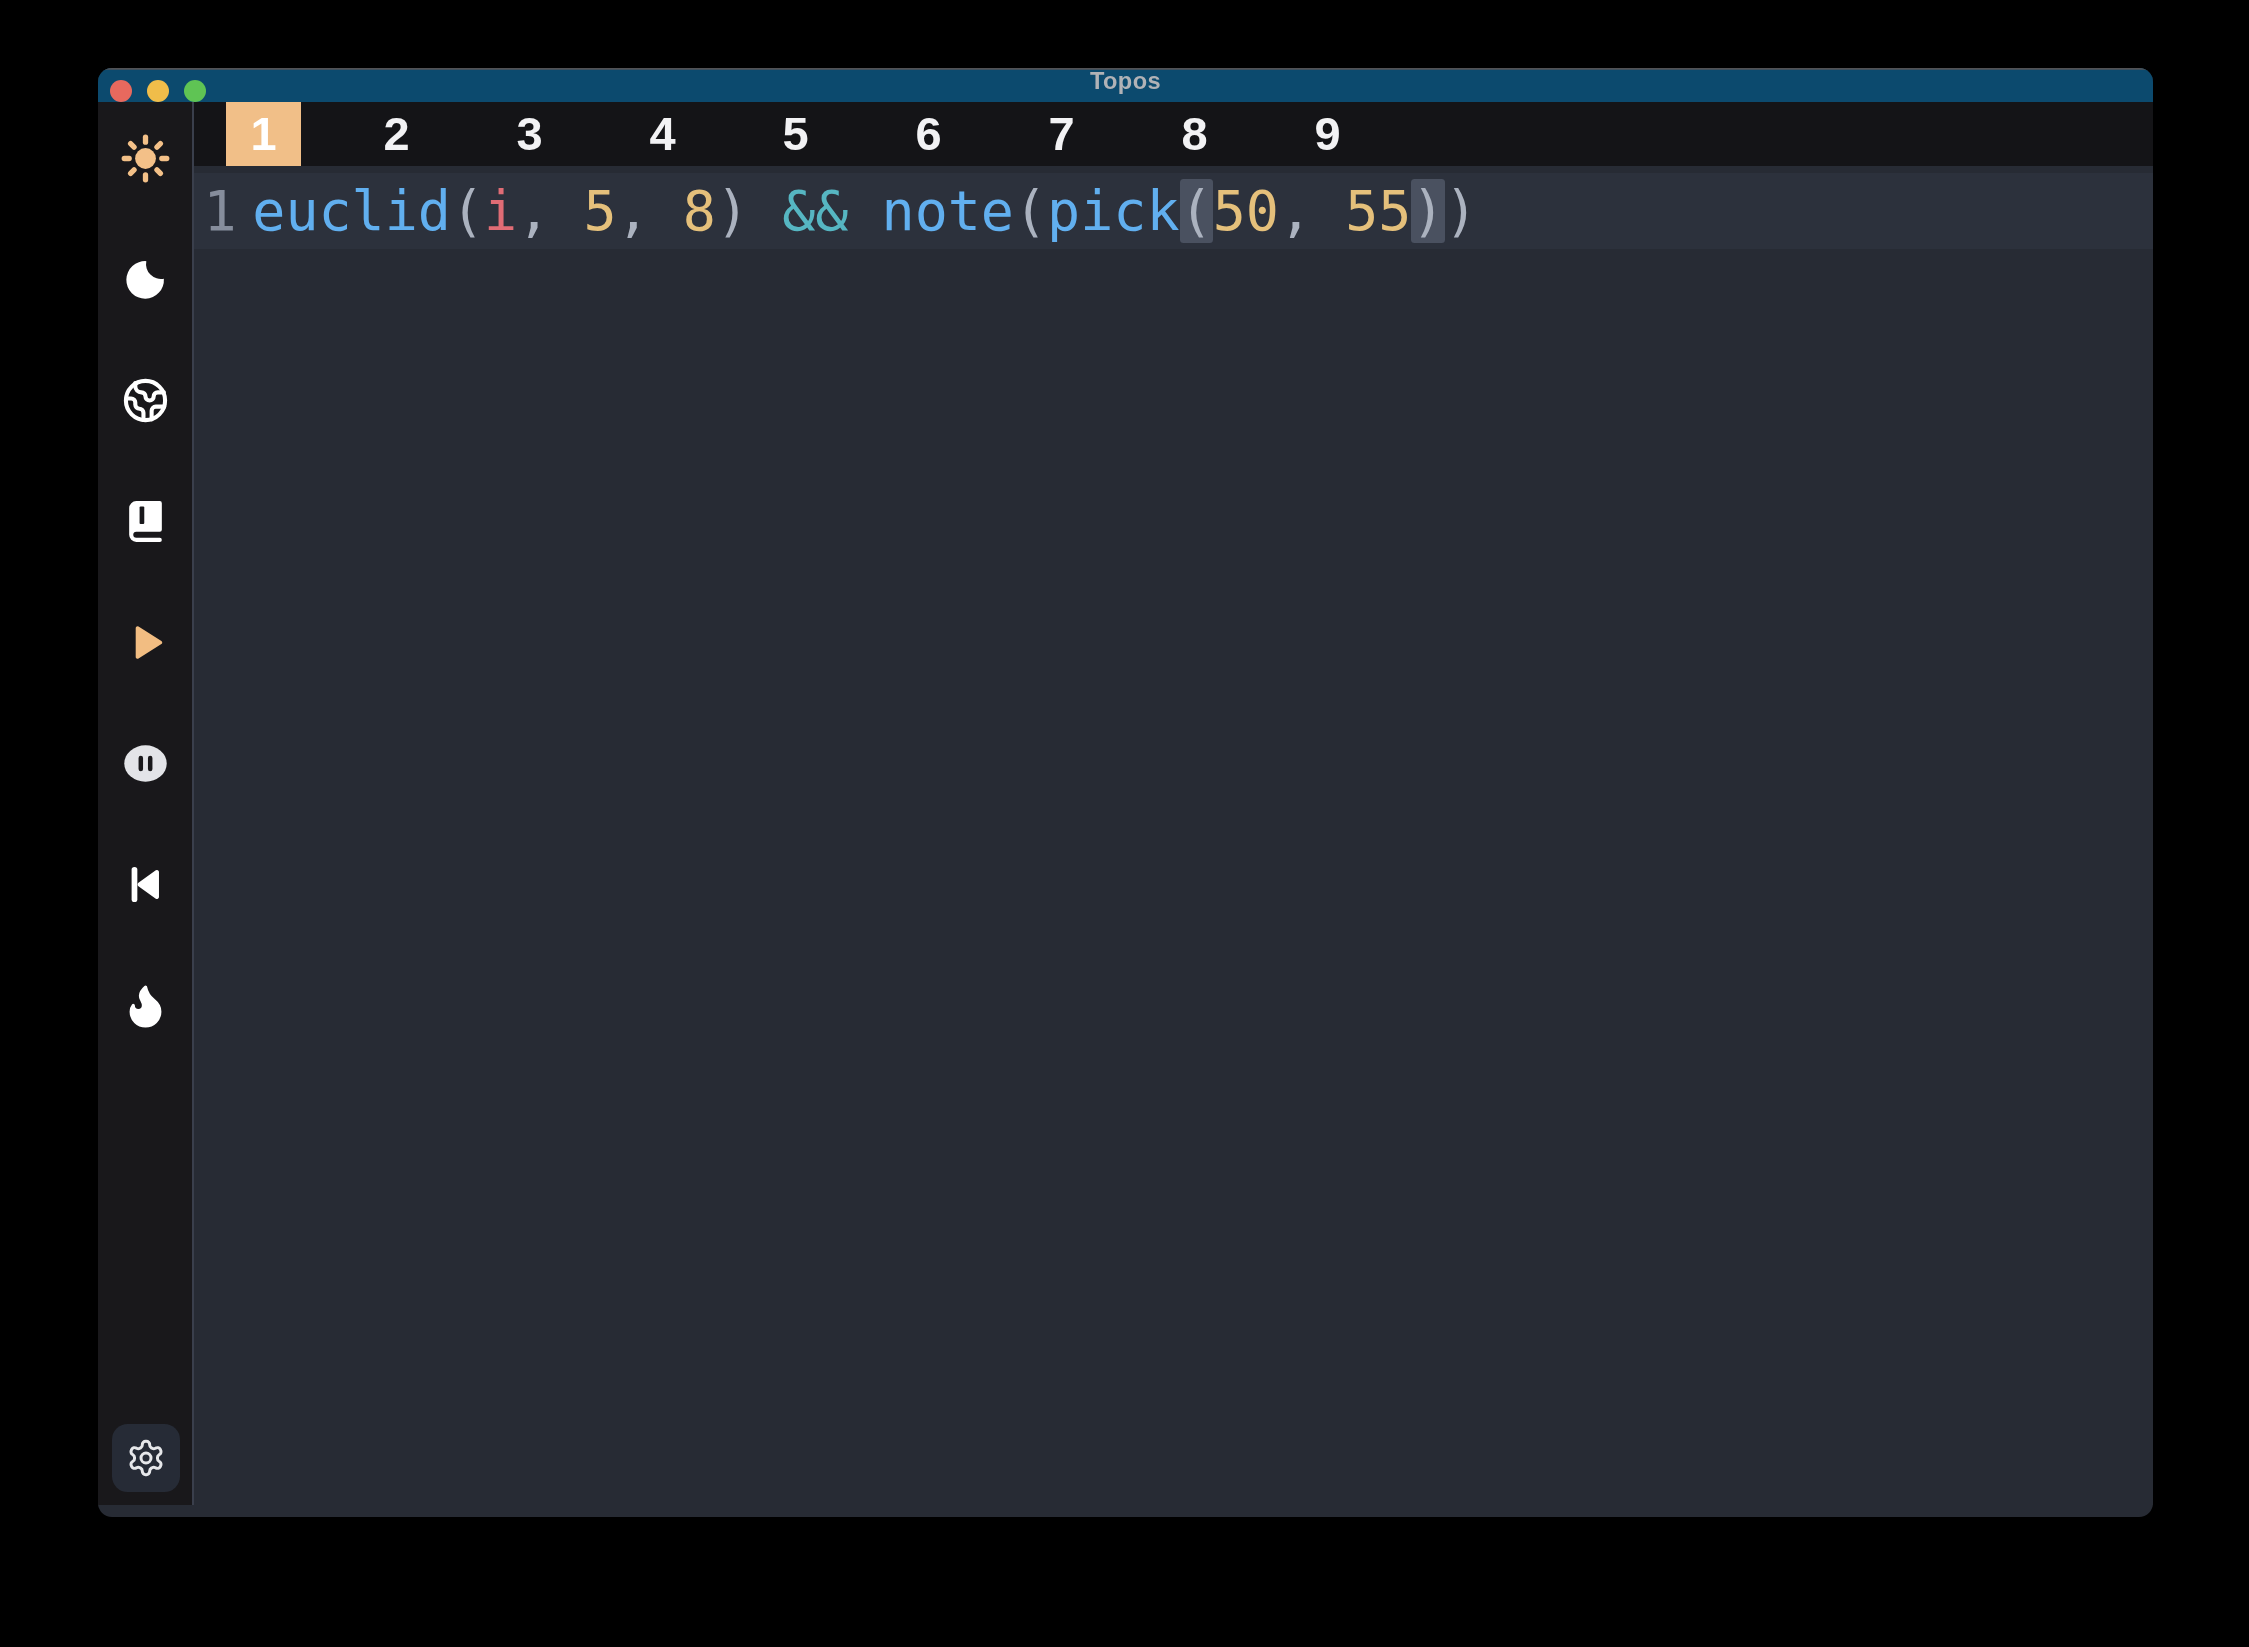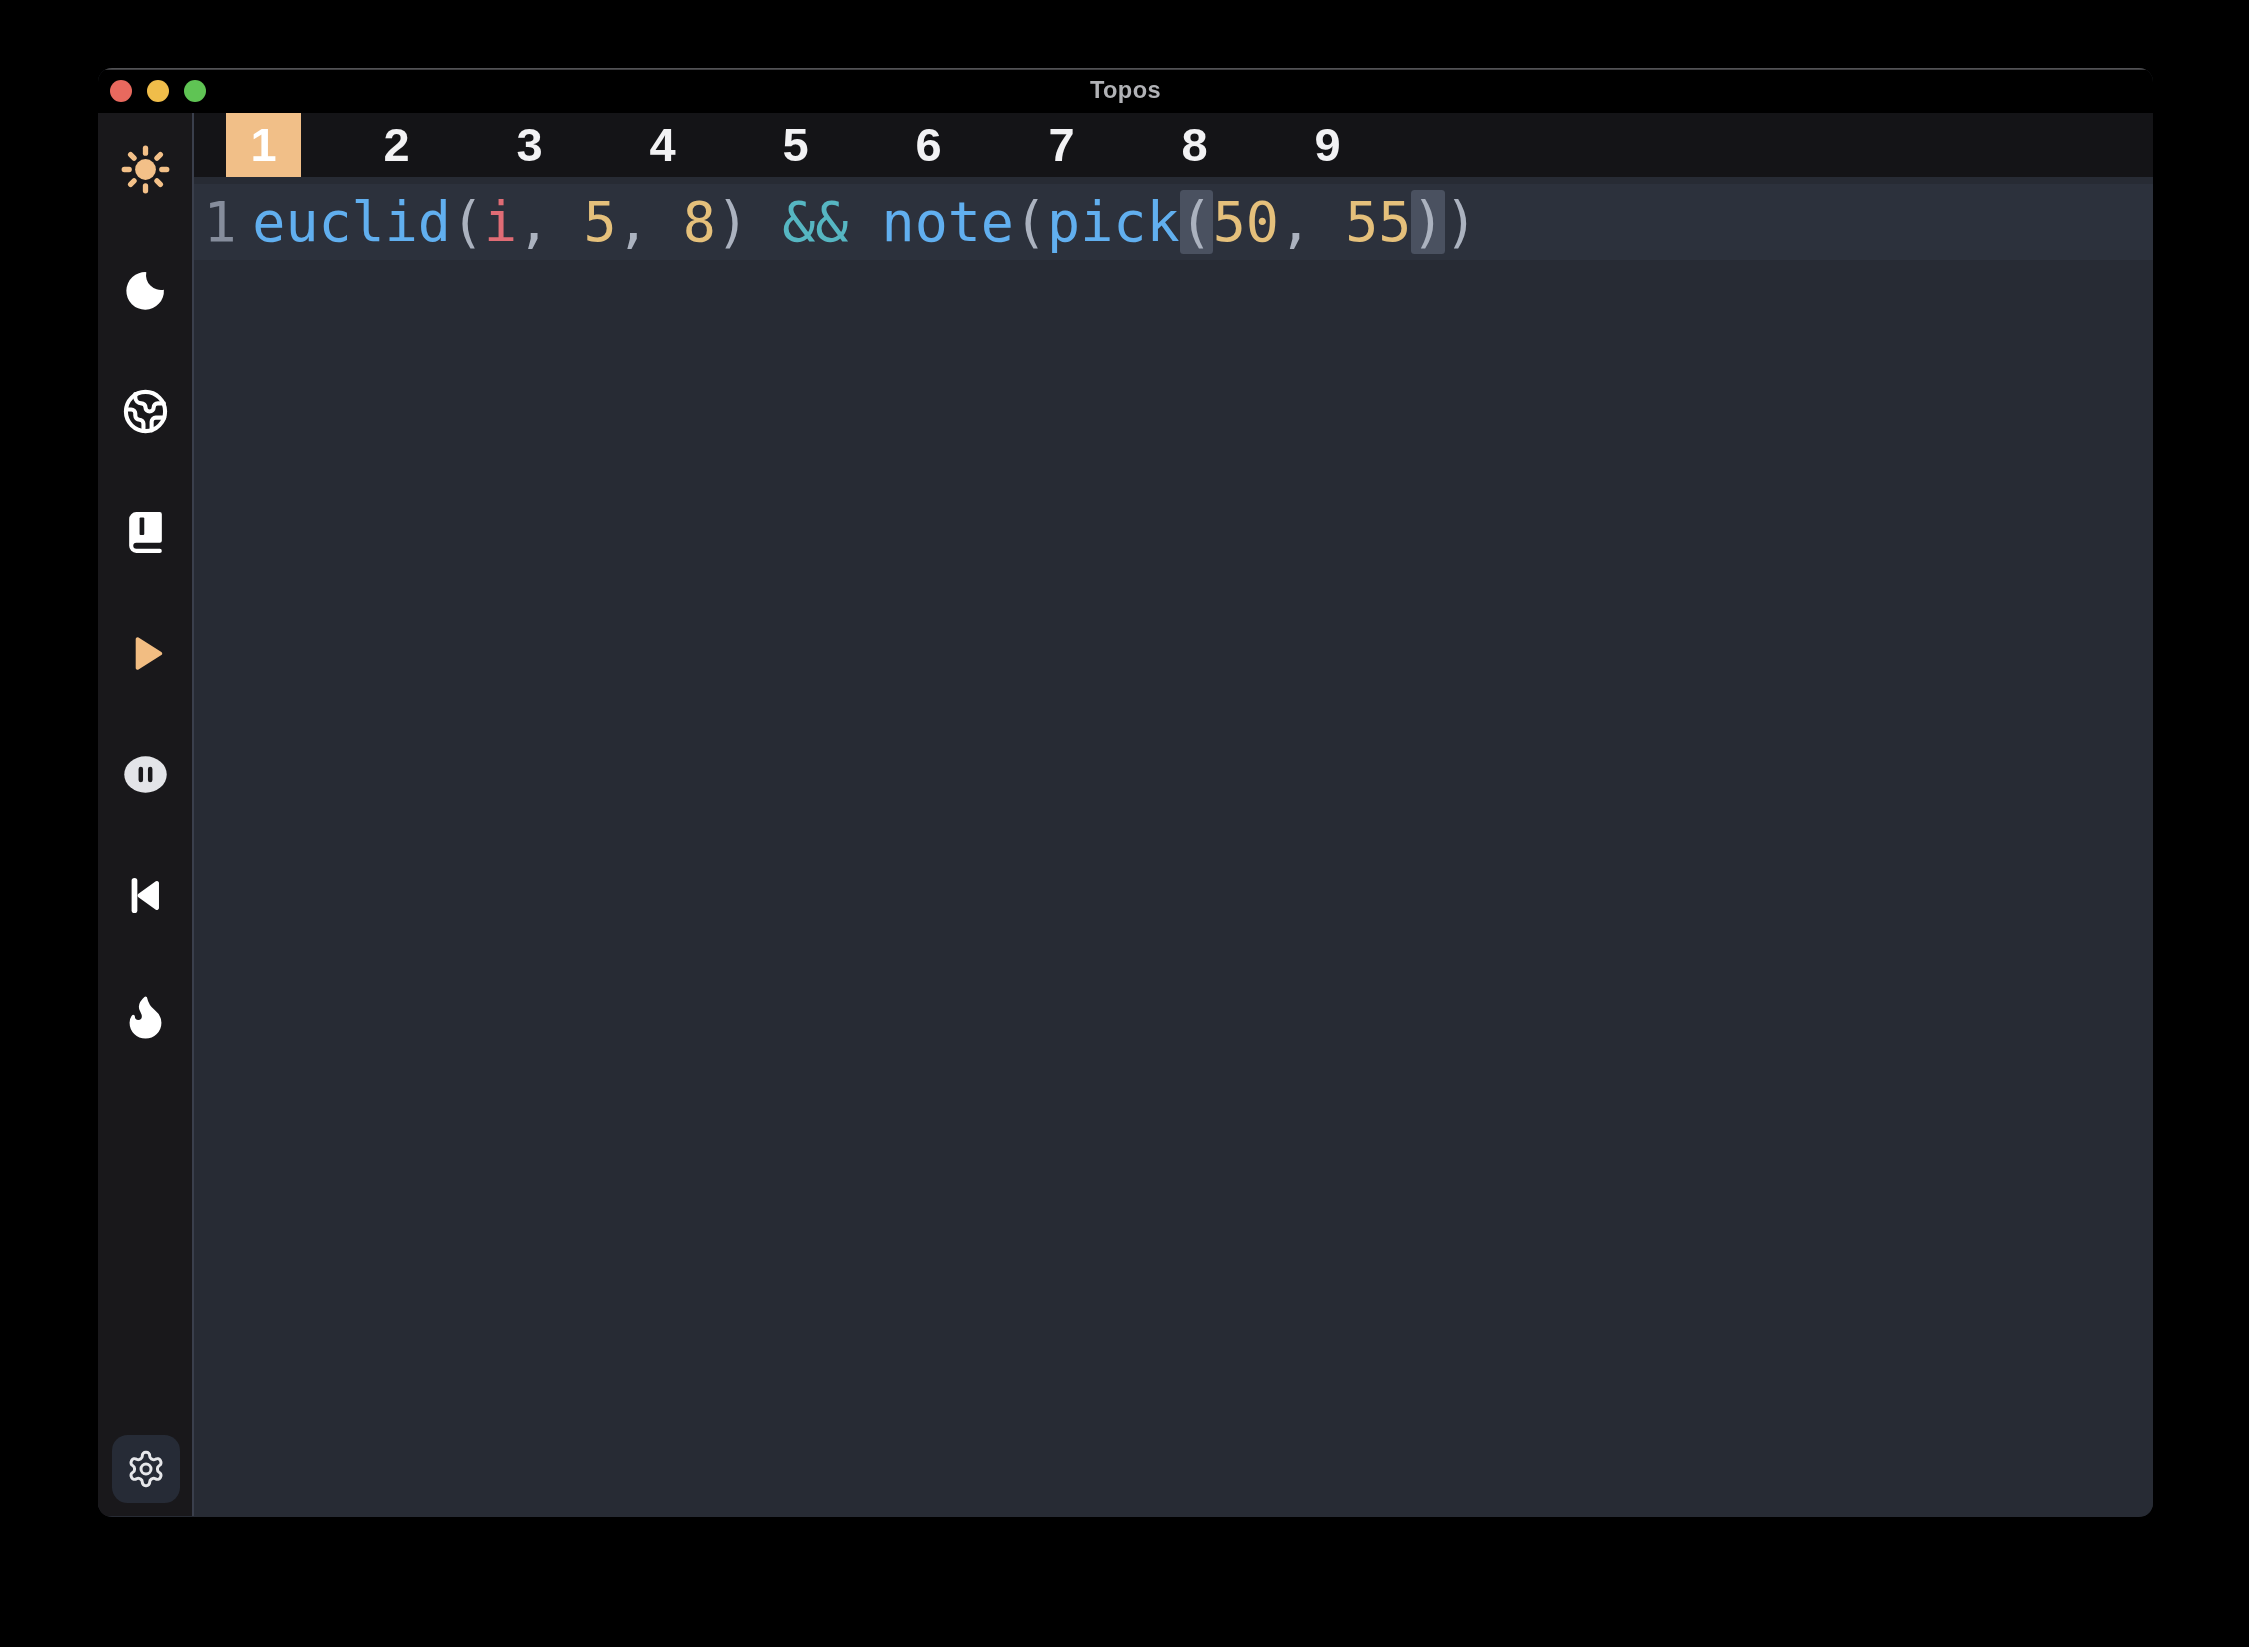--- a/index.html
+++ b/index.html
@@ -4,22 +4,22 @@
 <style>
   * { margin:0; padding:0; box-sizing:border-box; }
   html,body { width:2250px; height:1648px; background:#000; overflow:hidden;
               font-family:"Liberation Sans", sans-serif; }
 
   .window { position:absolute; left:98px; top:68px; width:2055px; height:1449px;
             border-radius:14px; overflow:hidden; background:#272b34;
             box-shadow:0 0 0 0.9px rgba(0,0,0,.8), 0 26px 61px rgba(0,0,0,.55); }
 
   
-  .titlebar { position:relative; height:45px; background:#000000;
-              box-shadow:inset 0 1.7px 0 #525255; display:flex; align-items:center;
+  .titlebar { position:relative; height:34px; background:#0c4a6e;
+              box-shadow:inset 0 1.7px 0 #525255; display:flex; 
               justify-content:center; }
   .traffic { position:absolute; left:12.2px; top:12.2px; display:flex; gap:15px; }
   .light { width:22px; height:22px; border-radius:50%; }
   .win-title { font-size:23.6px; font-weight:bold; color:#b1b2b6; letter-spacing:0.4px; }
 
   
   .content { display:flex; height:1403px; }
 
   
   .sidebar { position:relative; width:96px; background:#19181b;

